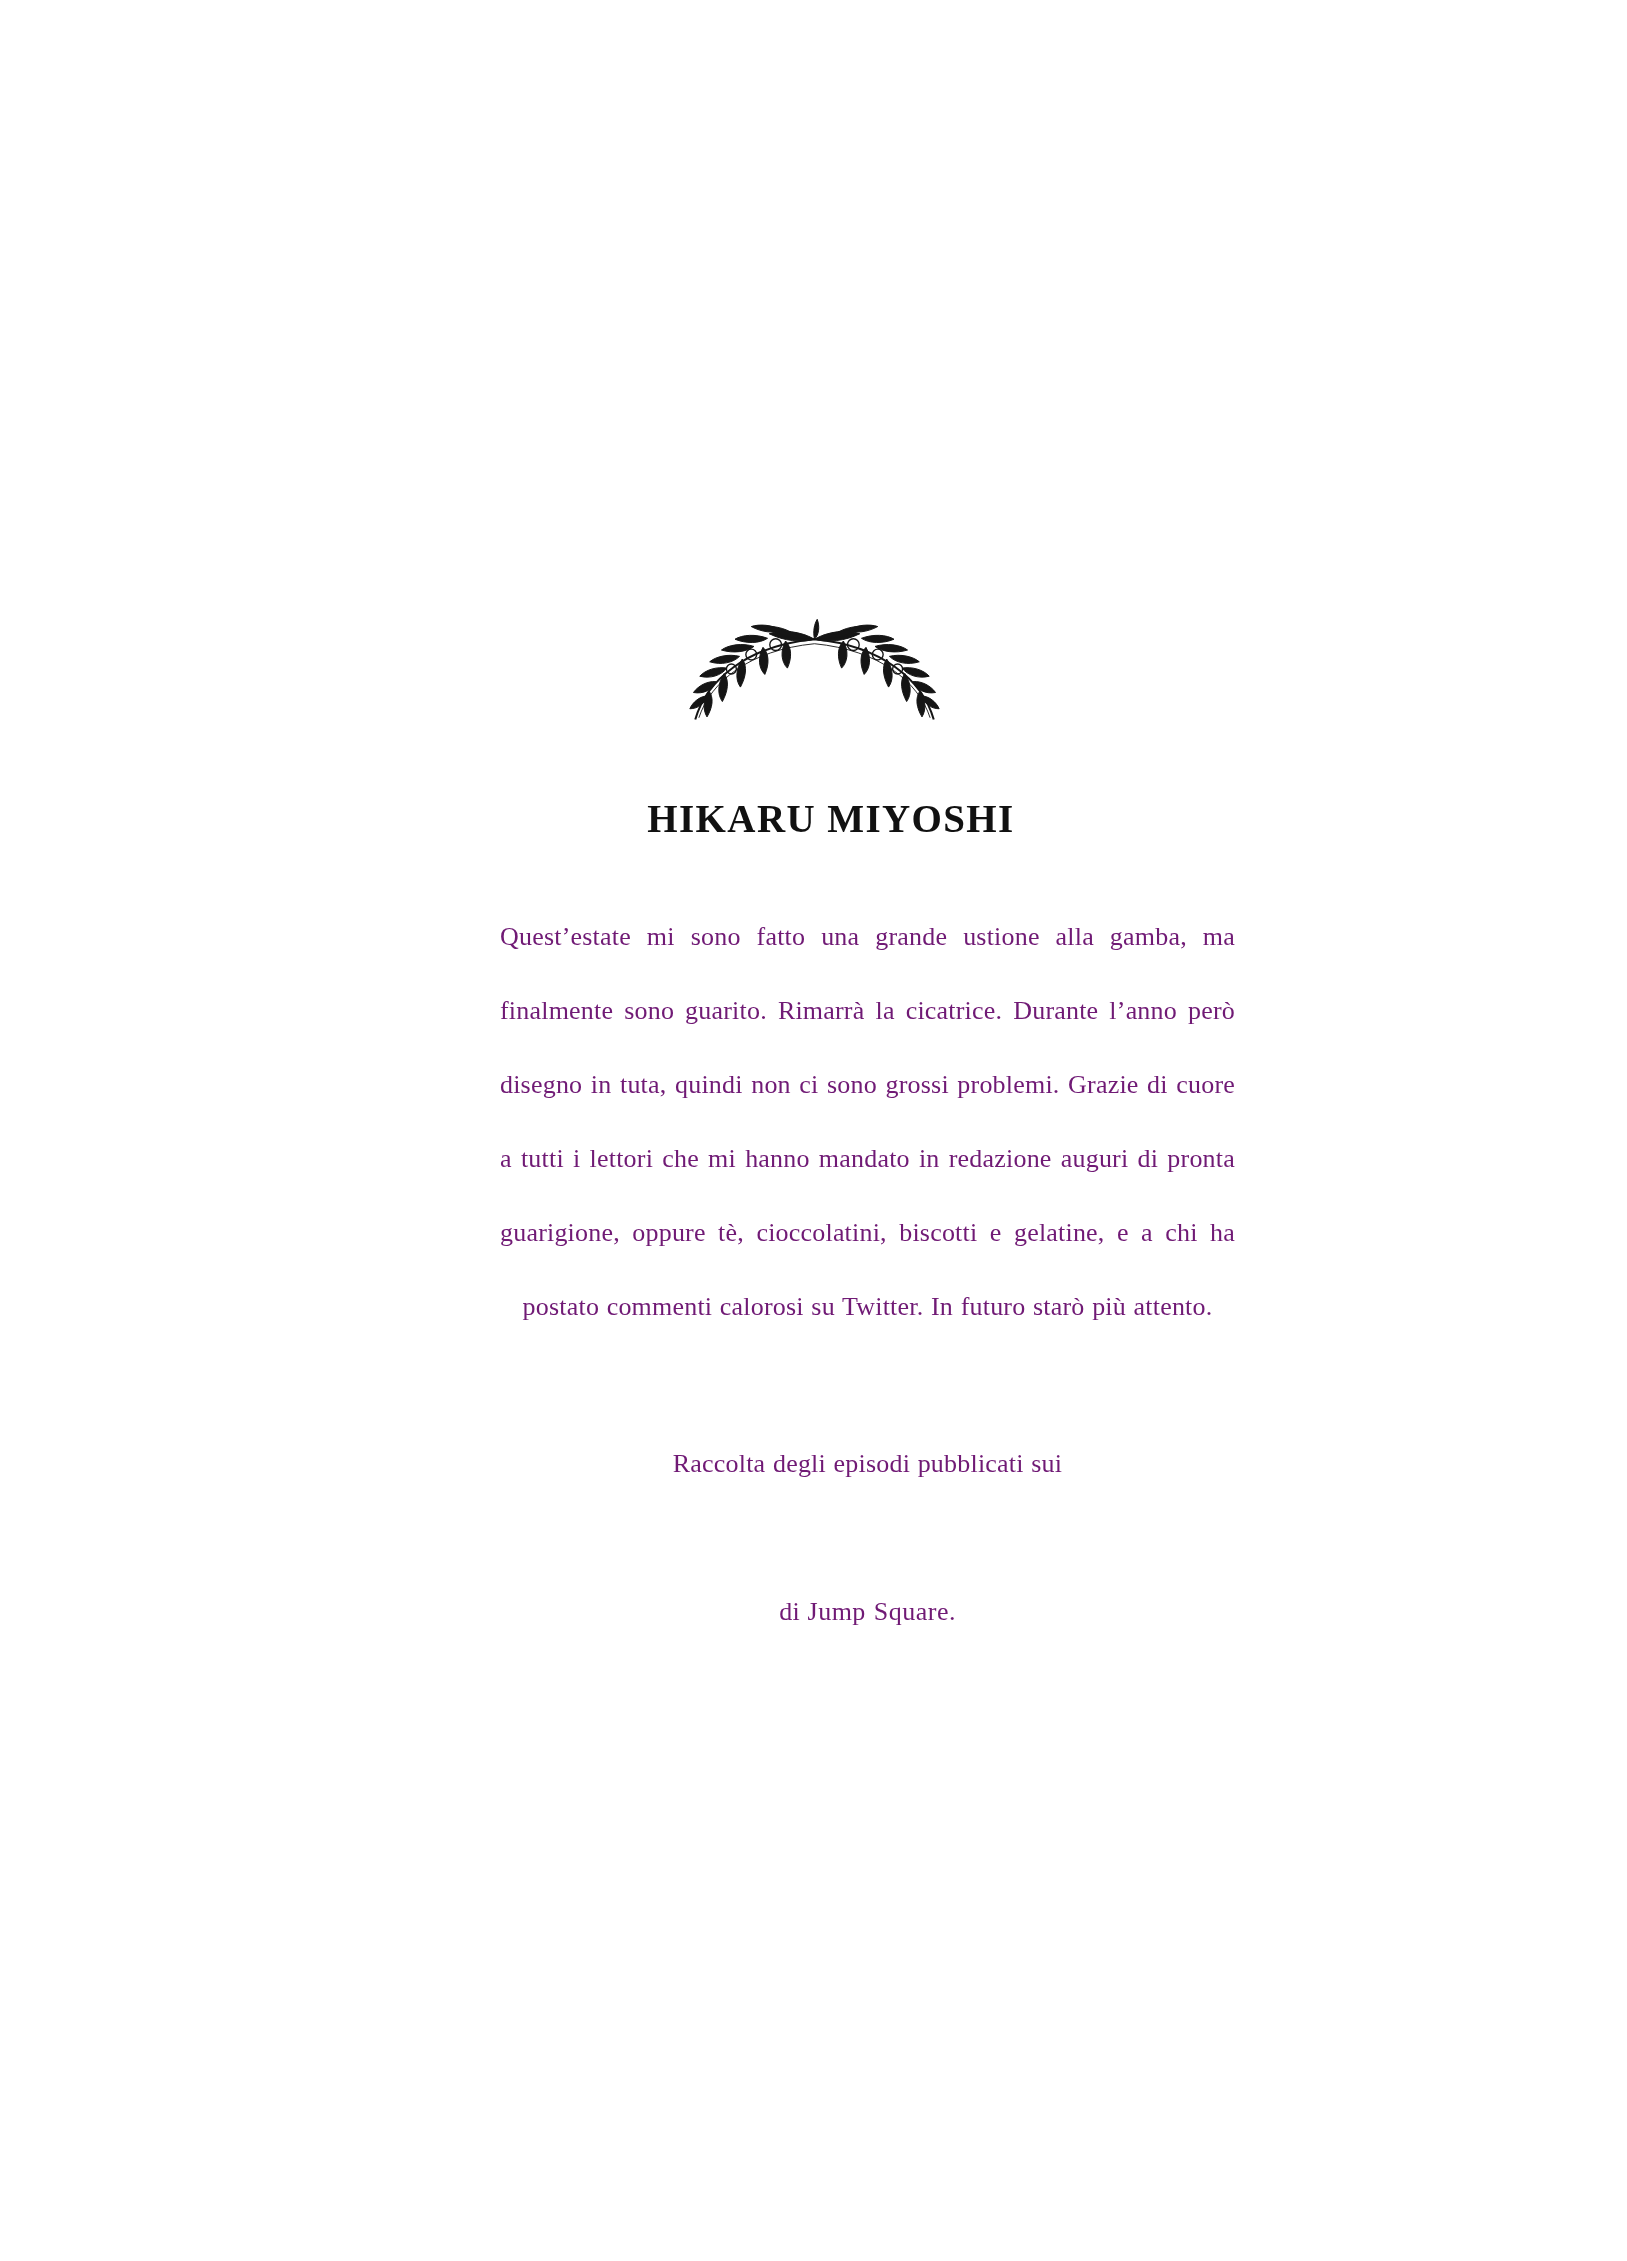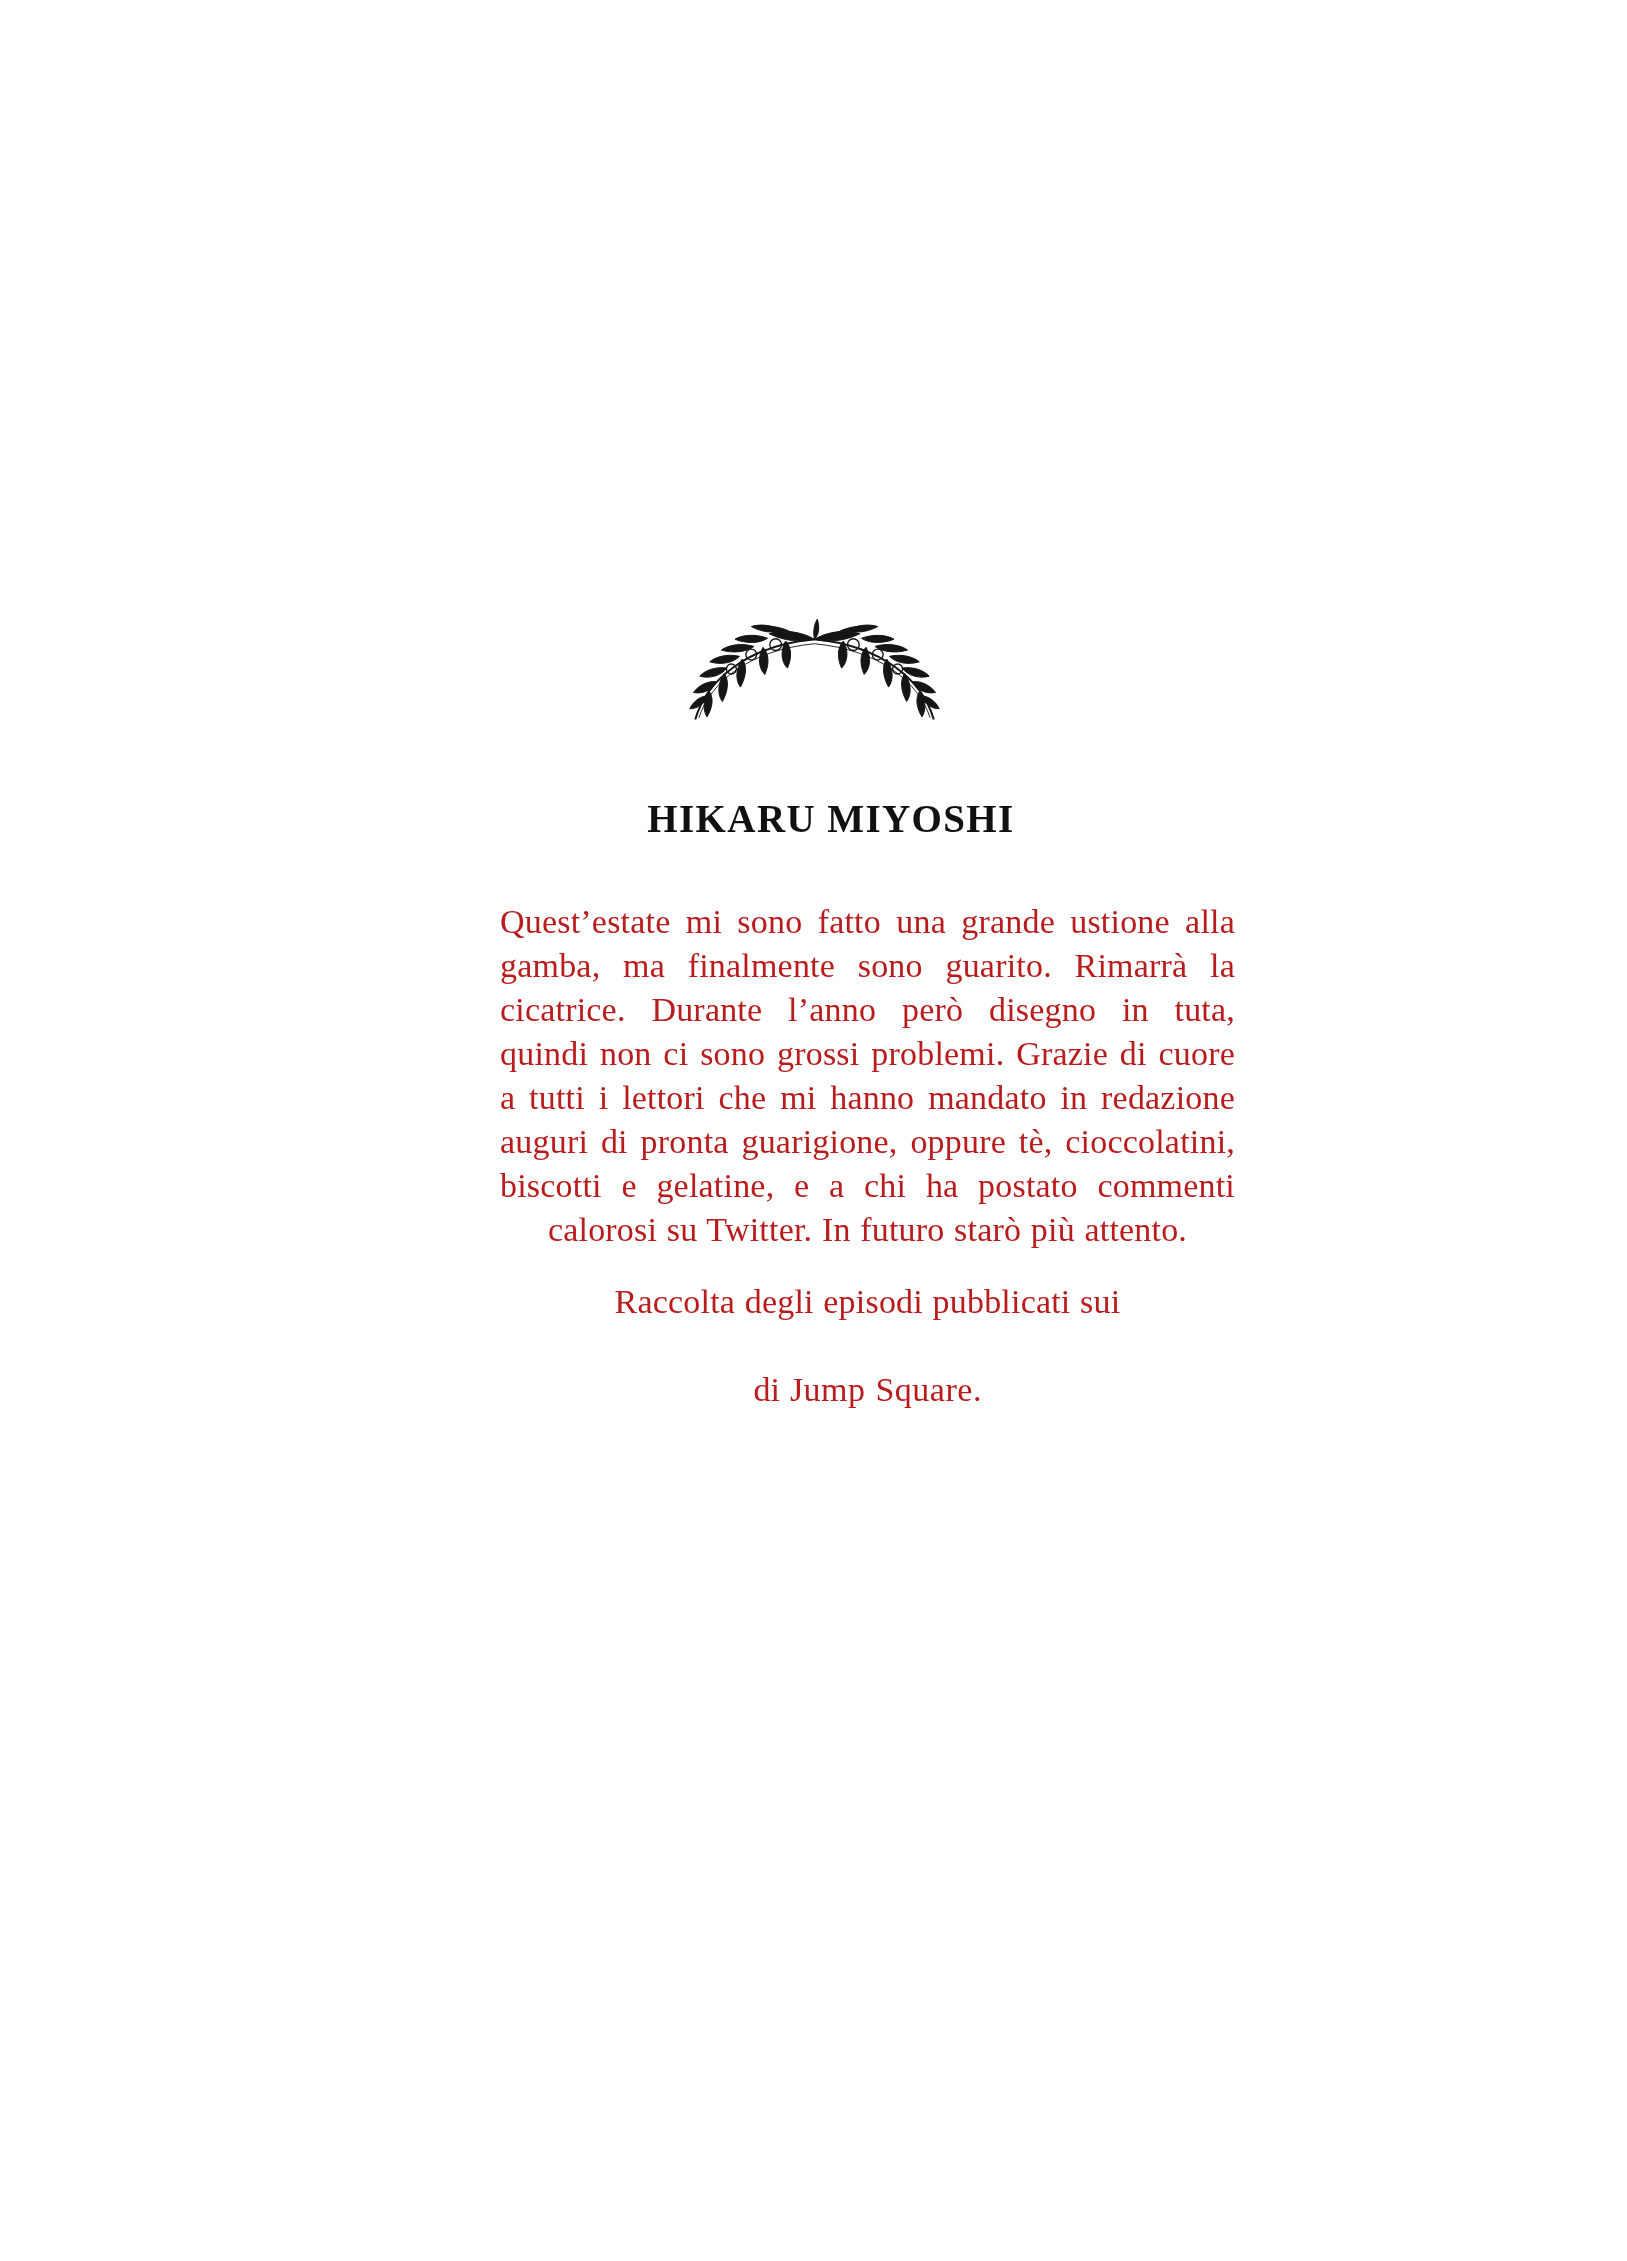--- a/index.html
+++ b/index.html
@@ -54,31 +54,31 @@
 
   
   .text-block {
     position: absolute;
     top: 900px;
     left: 500px;
     width: 735px;
   }
   .para {
     font-family: "Liberation Serif", serif;
-    font-size: 34px;
-    line-height: 44px;
-    color: #b91c1c;
+    font-size: 26px;
+    line-height: 74px;
+    color: #701a75;
     text-align: justify;
     text-align-last: center;
     margin: 0;
     letter-spacing: 0.2px;
     word-spacing: 0.9px;
   }
   .para + .para {
-    margin-top: 28px;
+    margin-top: 83px;
     text-align: center;
   }
   .para-closing {
     text-align: center;
     text-align-last: center;
   }
   .italic {
     letter-spacing: 0.5px;
   }
 </style>

